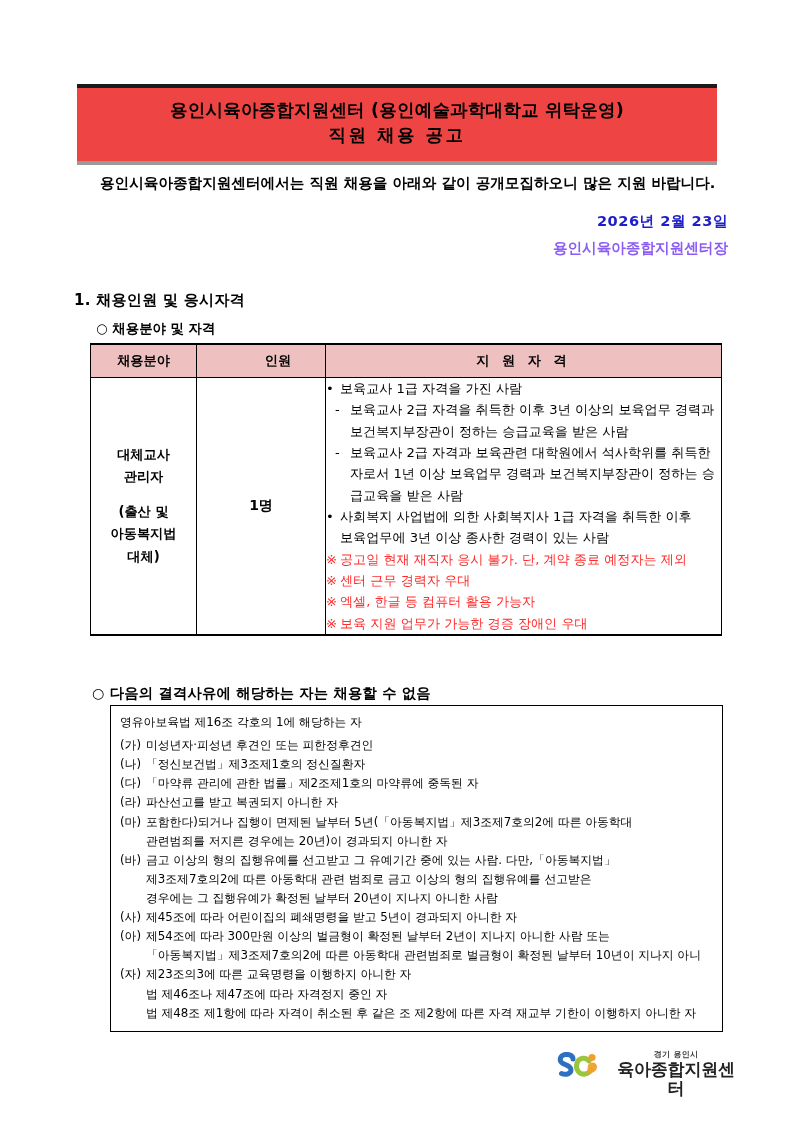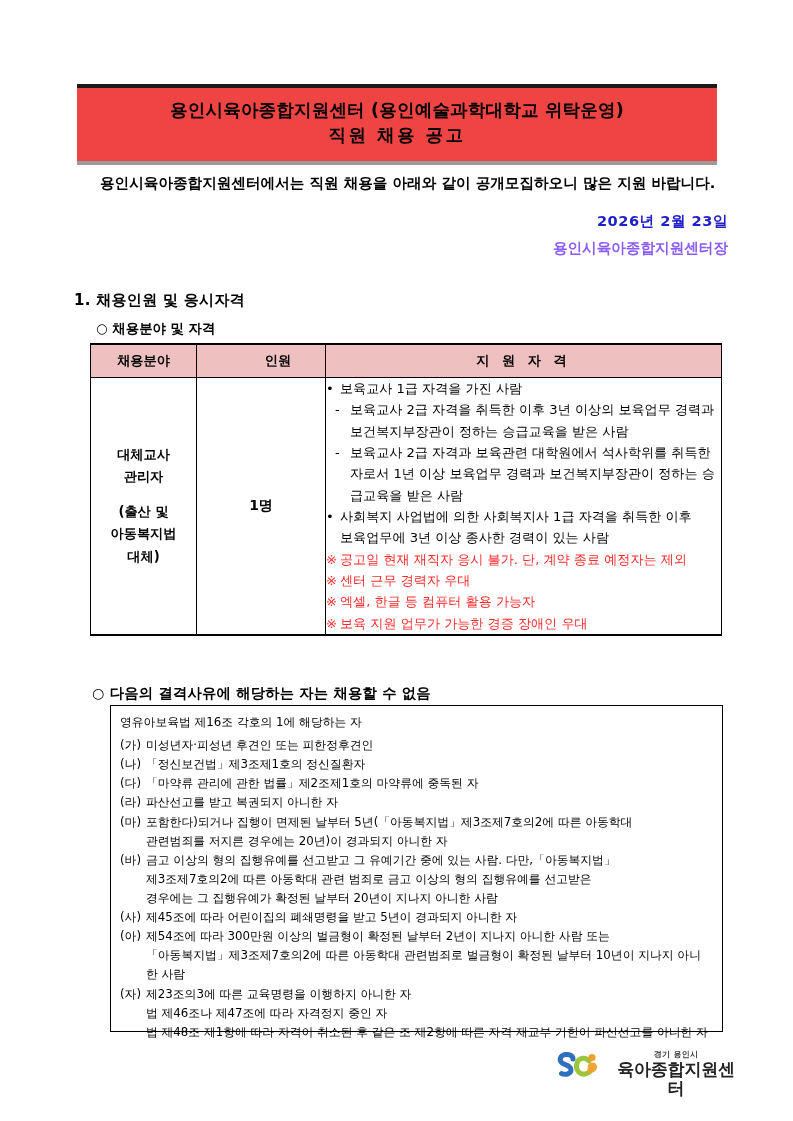--- a/index.html
+++ b/index.html
@@ -327,26 +327,25 @@
           <span class="dq-item"><span class="lbl">(바)</span><span>금고 이상의 형의 집행유예를 선고받고 그 유예기간 중에 있는 사람. 다만,「아동복지법」</span></span>
           <span class="dq-sub">제3조제7호의2에 따른 아동학대 관련 범죄로 금고 이상의 형의 집행유예를 선고받은</span>
           <span class="dq-sub">경우에는 그 집행유예가 확정된 날부터 20년이 지나지 아니한 사람</span>
         </div>
         <div>
           <span class="dq-item"><span class="lbl">(사)</span><span>제45조에 따라 어린이집의 폐쇄명령을 받고 5년이 경과되지 아니한 자</span></span>
         </div>
         <div>
           <span class="dq-item"><span class="lbl">(아)</span><span>제54조에 따라 300만원 이상의 벌금형이 확정된 날부터 2년이 지나지 아니한 사람 또는</span></span>
           <span class="dq-sub">「아동복지법」제3조제7호의2에 따른 아동학대 관련범죄로 벌금형이 확정된 날부터 10년이 지나지 아니</span>
-          <span class="dq-sub">한 사람</span>
         </div>
         <div>
           <span class="dq-item"><span class="lbl">(자)</span><span>제23조의3에 따른 교육명령을 이행하지 아니한 자</span></span>
           <span class="dq-sub">법 제46조나 제47조에 따라 자격정지 중인 자</span>
-          <span class="dq-sub">법 제48조 제1항에 따라 자격이 취소된 후 같은 조 제2항에 따른 자격 재교부 기한이 파산선고를 아니한 자</span>
+          <span class="dq-sub">법 제48조 제1항에 따라 자격이 취소된 후 같은 조 제2항에 따른 자격 재교부 기한이 이행하지 아니한 자</span>
         </div>
       </div>
   </div>
 
   <div class="logo-wrap">
     <svg class="logo-mark" viewBox="0 0 58 30">
       <path d="M17 7 C17 3, 11 1.5, 7.5 3 C3.5 4.7, 3 9.5, 7 11.5 C11 13.5, 15 14.5, 15 18 C15 21.5, 10 23.5, 5.5 21.5" fill="none" stroke="#2f6fc0" stroke-width="5" stroke-linecap="round"></path>
       <path d="M33 9 C30 5, 23 5, 21 11 C19 17, 23 23, 29 22 C32 21.5, 34 20, 35 18" fill="none" stroke="#9ac63e" stroke-width="5" stroke-linecap="round"></path>
       <circle cx="36" cy="5.5" r="3.6" fill="#f0a02a"></circle>
       <path d="M32 13 C35 9, 41 10, 41 15 C41 19, 36 22, 31 21" fill="#f0a02a" opacity="0.95"></path>

